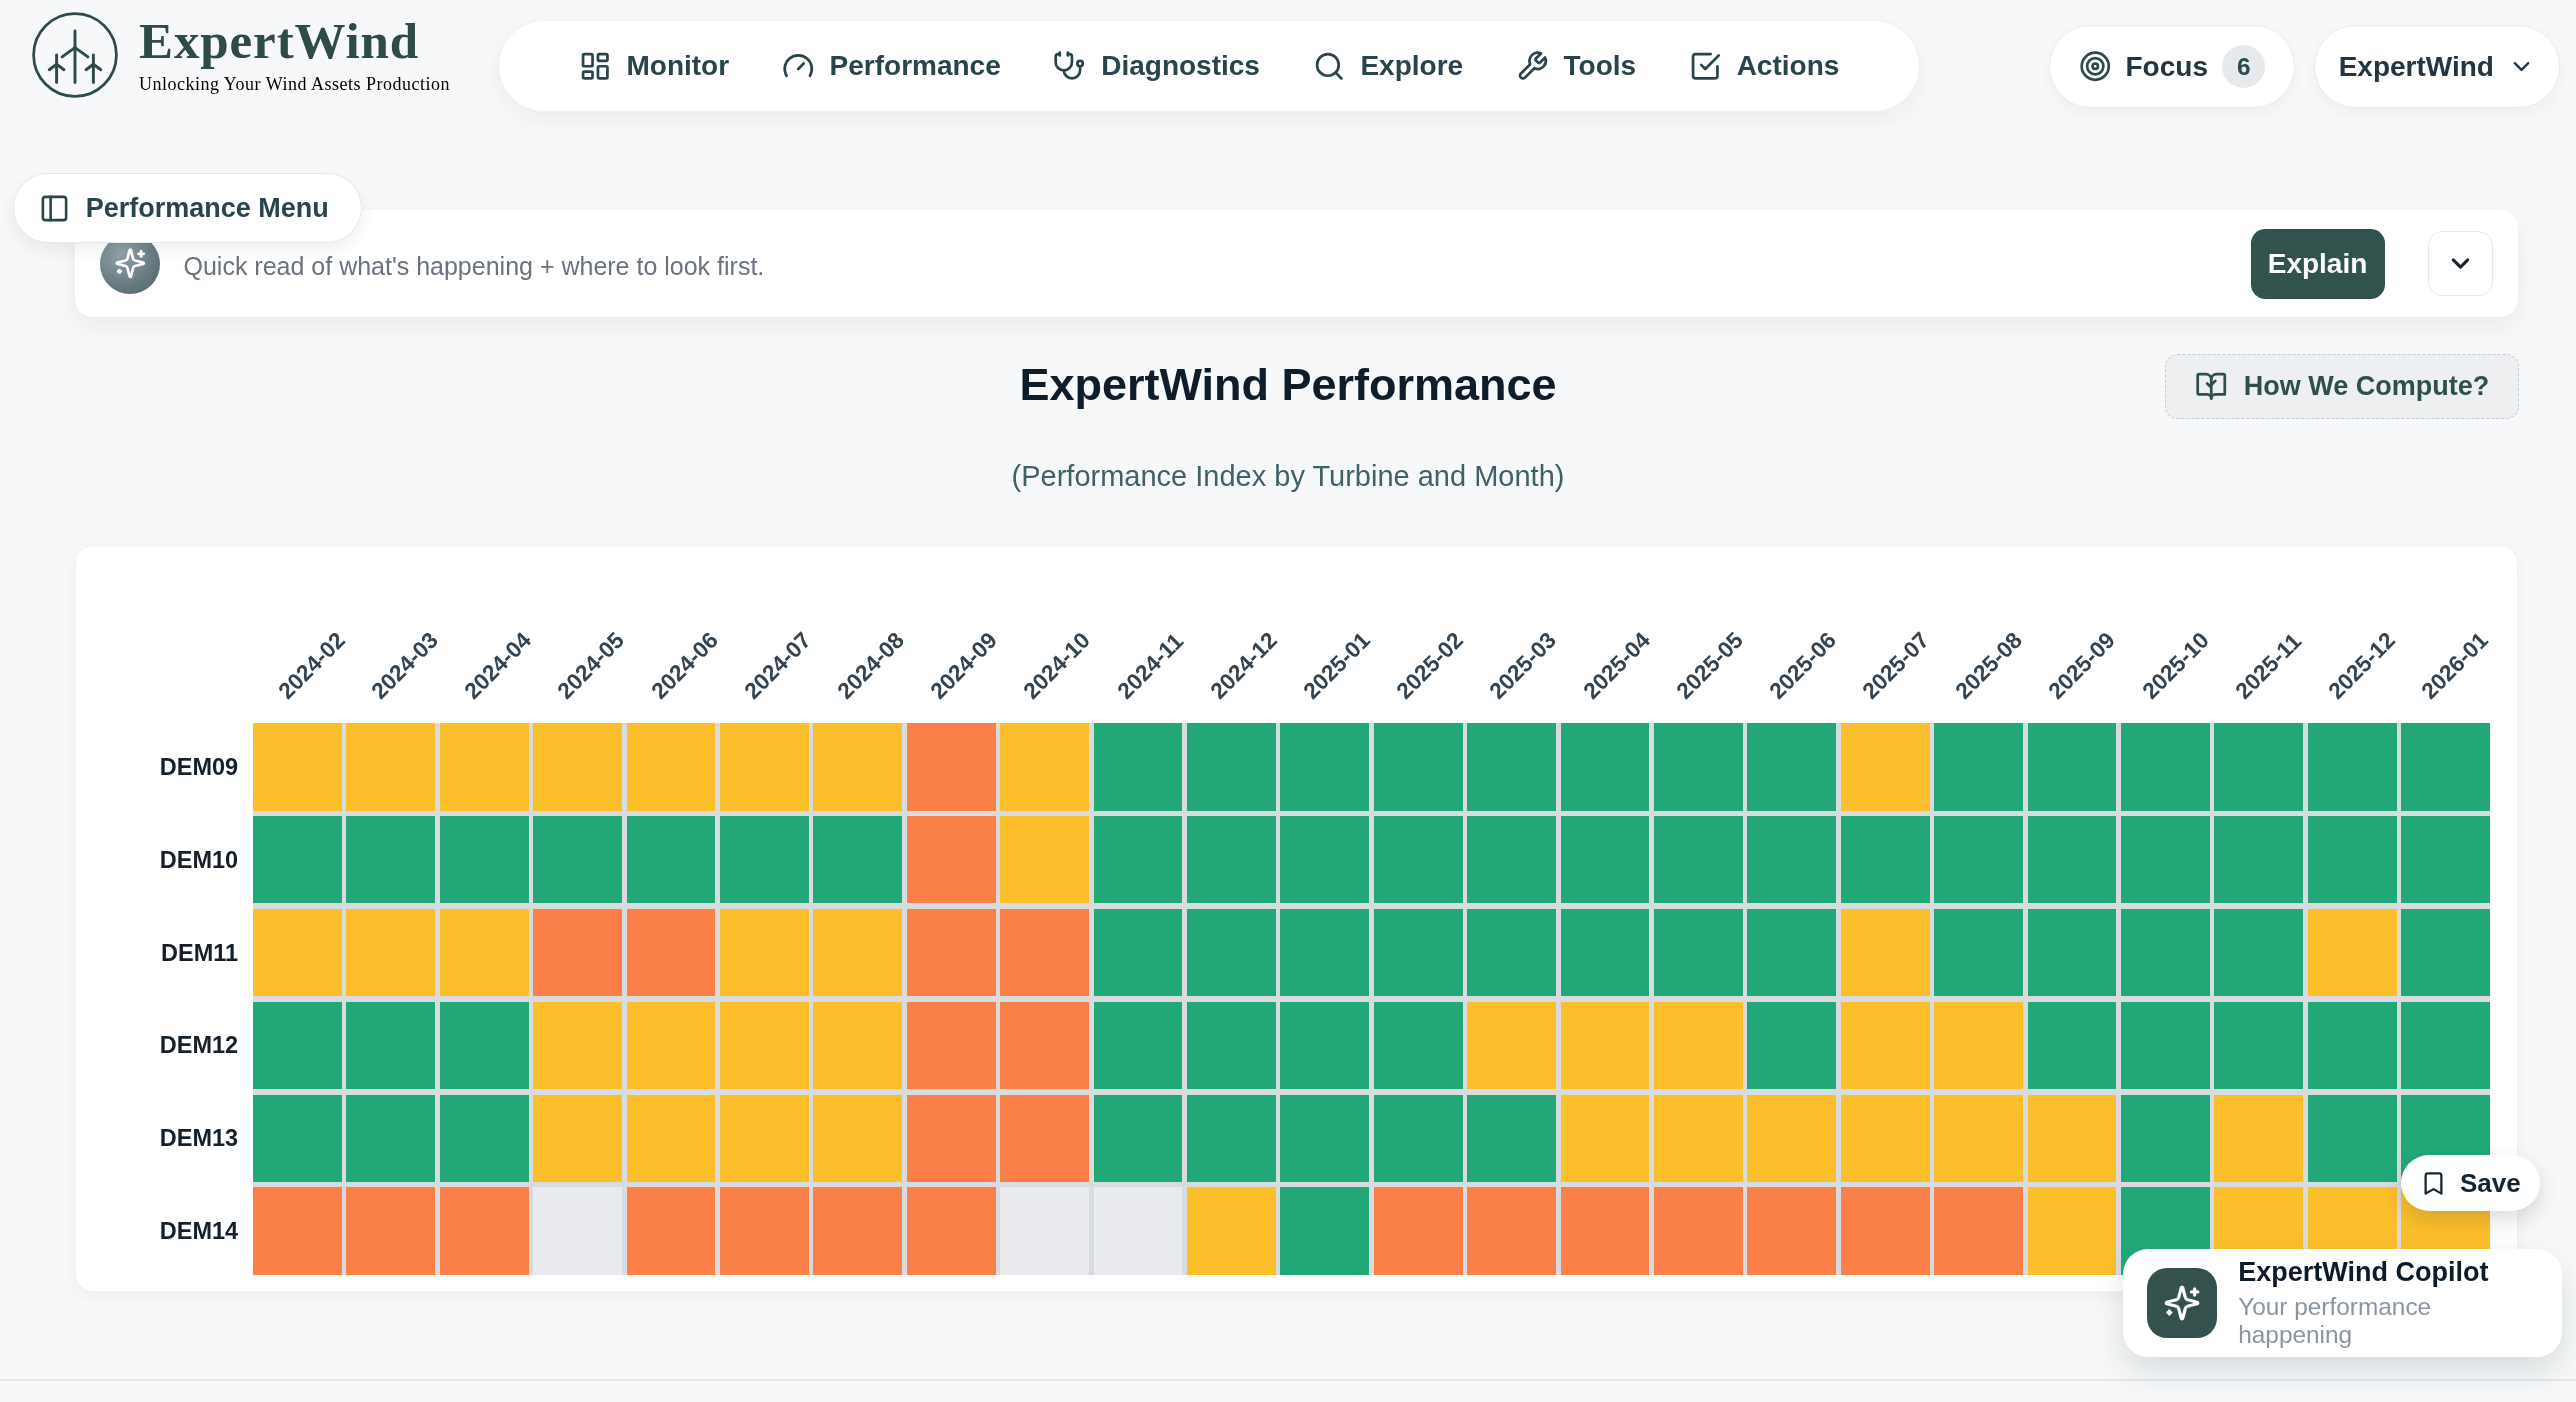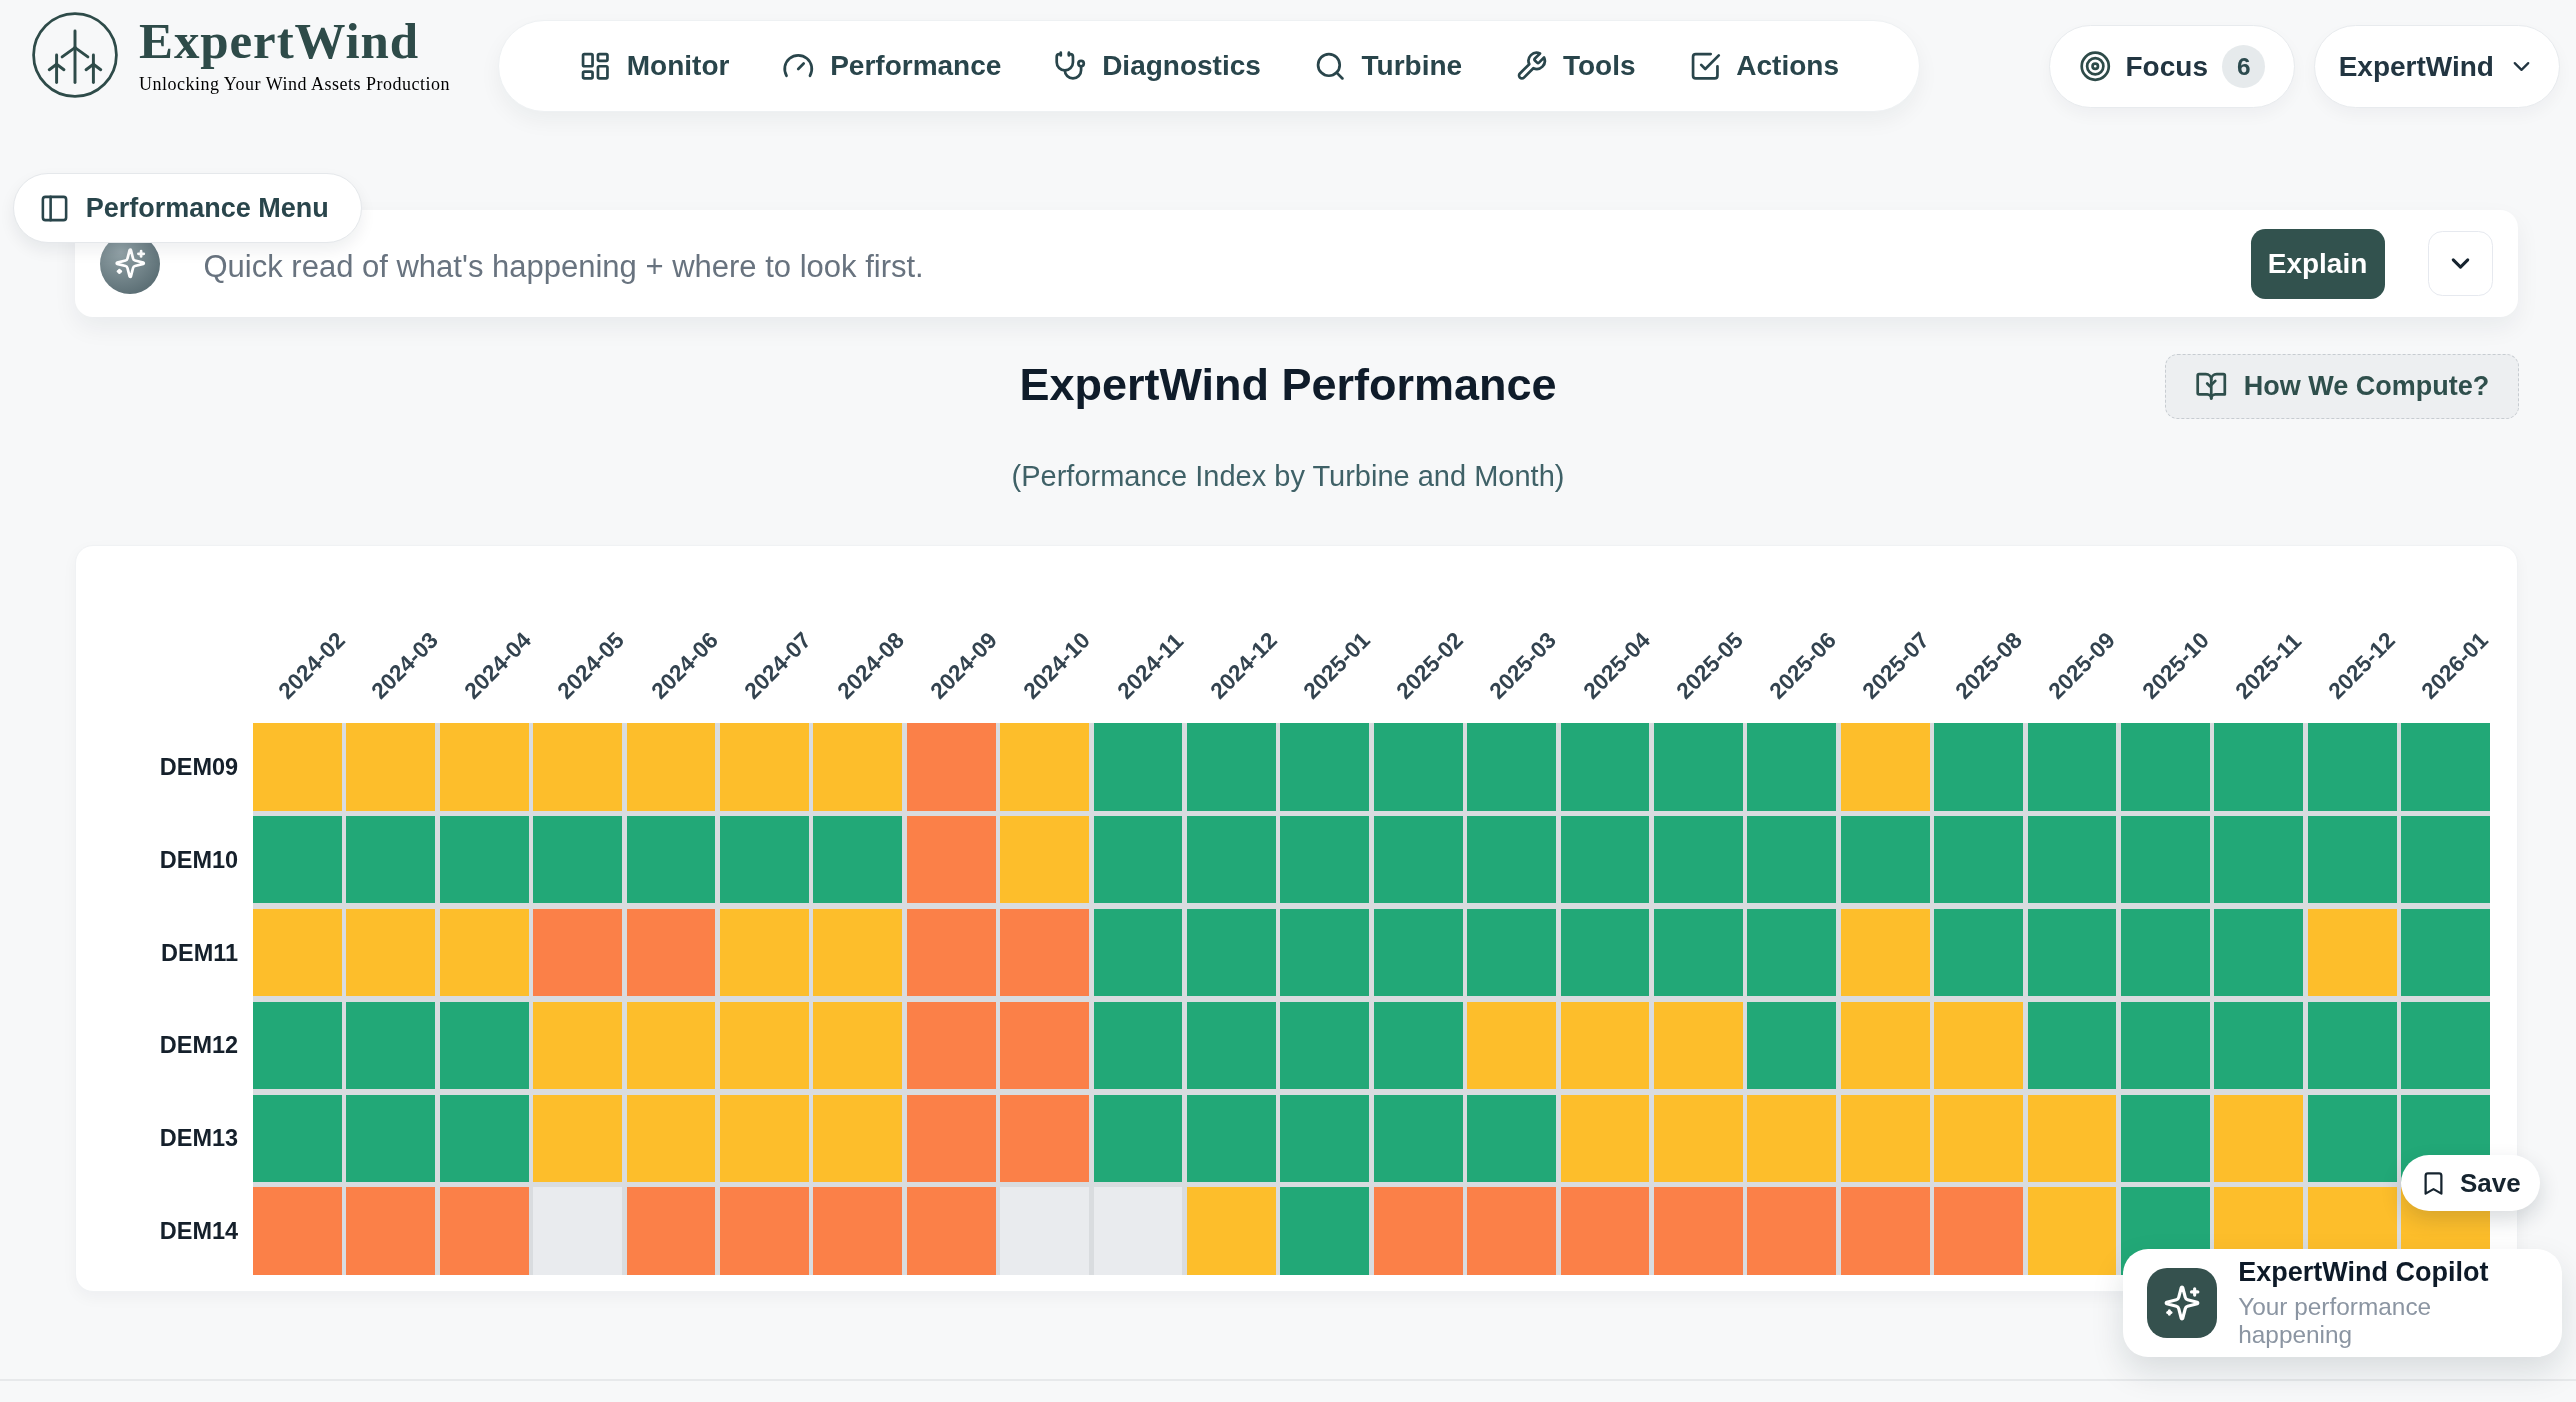--- a/index.html
+++ b/index.html
@@ -56,21 +56,21 @@
     position:absolute; left:75px; top:210px; width:2443px; height:107px;
     background:#fff; border-radius:18px; box-shadow:0 10.8px 25px rgba(18,35,48,.06);
     display:flex; align-items:center; padding:0 25px; gap:23.5px; z-index:2;
   }
   .banner-avatar { width:60px; height:60px; border-radius:50%;
     background:radial-gradient(circle at 35% 30%, #93a3a8, #5d7076 75%);
     display:flex; align-items:center; justify-content:center; color:#fff; flex:0 0 auto; }
   .banner-avatar svg { width:32.5px; height:32.5px; }
   .banner-texts { display:flex; flex-direction:column; }
   .banner-title { font-size:26px; font-weight:700; color:#101b26; }
-  .banner-sub { font-size:31px; color:#68737f; margin-top:6.3px;margin-left:20px; }
+  .banner-sub { font-size:25px; color:#68737f; margin-top:6.3px; }
   .explain-btn { margin-left:auto; width:134px; height:70px; background:#32524e; color:#fff;
     border:none; border-radius:14.4px; font-size:28px; font-weight:700; cursor:pointer;
     display:flex; align-items:center; justify-content:center; font-family:inherit; }
   .chev-btn { width:65px; height:65px; margin-left:20px; background:#fff; border:1.4px solid #e6e9ef;
     border-radius:14.4px; display:flex; align-items:center; justify-content:center; color:#16242f; cursor:pointer; }
   .chev-btn svg { width:29px; height:29px; }
 
   
   .page-title { position:absolute; top:359px; left:0; width:2576px; text-align:center;
     font-size:45px; font-weight:700; color:#0f1c2a; }
@@ -179,21 +179,21 @@
       <path d="M8 15a6 6 0 0 0 12 0v-3"></path>
         <circle cx="20" cy="10" r="2"></circle>
     </svg>
     <span>Diagnostics</span>
   </div>
   <div class="nav-item">
     <svg class="ic" viewBox="0 0 24 24">
       <circle cx="11" cy="11" r="8"></circle>
         <path d="m21 21-4.3-4.3"></path>
     </svg>
-    <span>Turbine</span>
+    <span>Explore</span>
   </div>
   <div class="nav-item">
     <svg class="ic" viewBox="0 0 24 24">
       <path d="M14.7 6.3a1 1 0 0 0 0 1.4l1.6 1.6a1 1 0 0 0 1.4 0l3.77-3.77a6 6 0 0 1-7.94 7.94l-6.91 6.91a2.12 2.12 0 0 1-3-3l6.91-6.91a6 6 0 0 1 7.94-7.94l-3.76 3.76z"></path>
     </svg>
     <span>Tools</span>
   </div>
   <div class="nav-item">
     <svg class="ic" viewBox="0 0 24 24">
       <path d="m9 11 3 3L22 4"></path>

